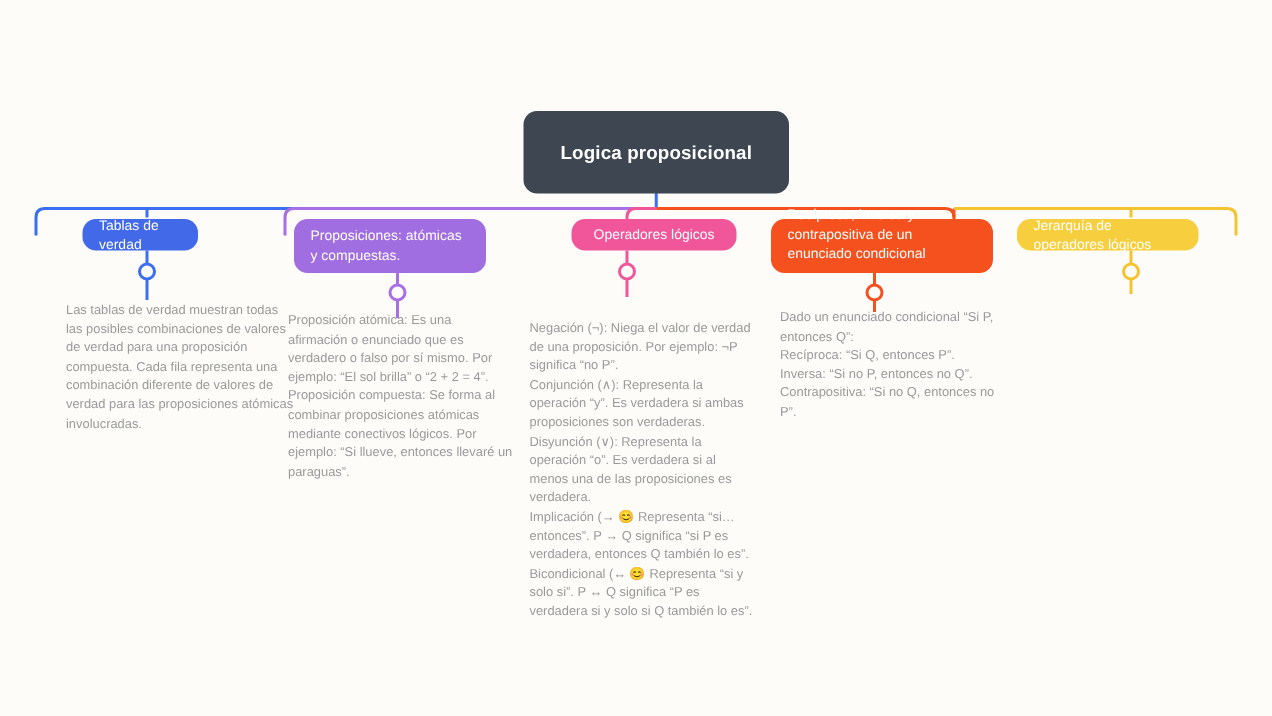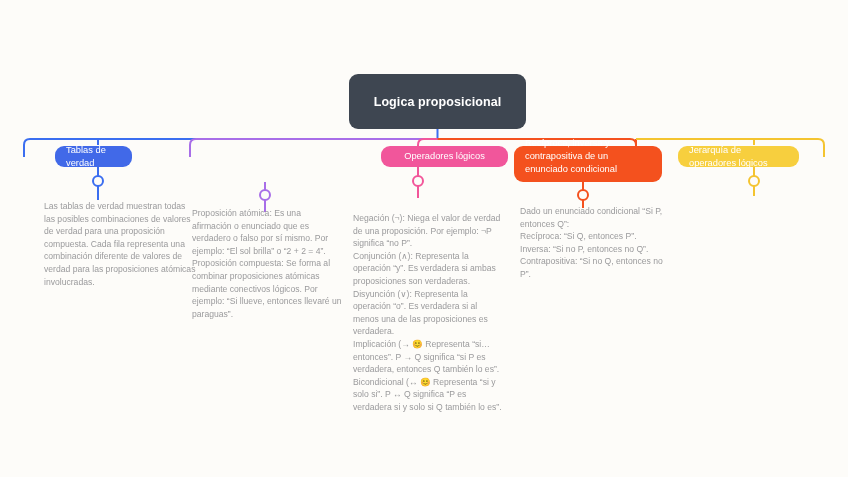--- a/index.html
+++ b/index.html
@@ -114,24 +114,27 @@
 
   <div class="root-node">
     <span>Logica proposicional</span>
   </div>
 
   <div class="branch" style="left:55px; top:146px; width:77px; height:21px; background:#4169e8; justify-content:center;">
     <span>Tablas de verdad</span>
   </div>
   <div class="note" style="left:44px; top:200px; width:152px;">Las tablas de verdad muestran todas las posibles combinaciones de valores de verdad para una proposición compuesta. Cada fila representa una combinación diferente de valores de verdad para las proposiciones atómicas involucradas.</div>
 
+  <div class="branch" style="left:196px; top:146px; width:128px; height:36px; background:#a06ee0;">
+    <span>Proposiciones: atómicas y compuestas.</span>
+  </div>
   <div class="note" style="left:192px; top:207px; width:150px;">Proposición atómica: Es una afirmación o enunciado que es verdadero o falso por sí mismo. Por ejemplo: “El sol brilla” o “2 + 2 = 4”.
 Proposición compuesta: Se forma al combinar proposiciones atómicas mediante conectivos lógicos. Por ejemplo: “Si llueve, entonces llevaré un paraguas”.</div>
 
-  <div class="branch" style="left:381px; top:146px; width:127px; height:21px; background:#f1569b; justify-content:center;">
+  <div class="branch" style="left:381px; top:146px; width:110px; height:21px; background:#f1569b; justify-content:center;">
     <span>Operadores lógicos</span>
   </div>
   <div class="note" id="note-operadores" style="left:353px; top:212px; width:150px;">Negación (¬): Niega el valor de verdad de una proposición. Por ejemplo: ¬P significa “no P”.
 Conjunción (∧): Representa la operación “y”. Es verdadera si ambas proposiciones son verdaderas.
 Disyunción (∨): Representa la operación “o”. Es verdadera si al menos una de las proposiciones es verdadera.
 Implicación (→ <span class="emoji">😊</span> Representa “si… entonces”. P → Q significa “si P es verdadera, entonces Q también lo es”.
 Bicondicional (↔ <span class="emoji">😊</span> Representa “si y solo si”. P ↔ Q significa “P es verdadera si y solo si Q también lo es”.</div>
 
   <div class="branch" style="left:514px; top:146px; width:148px; height:36px; background:#f4511e;align-items:flex-end;">
     <span>Recíproca, inversa y contrapositiva de un enunciado condicional</span>

